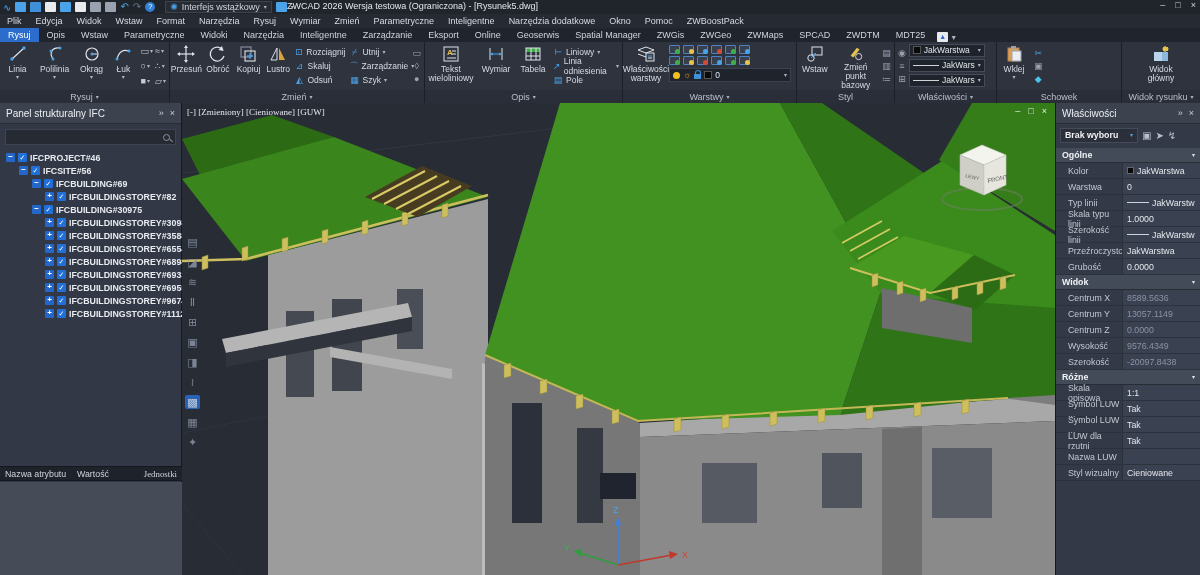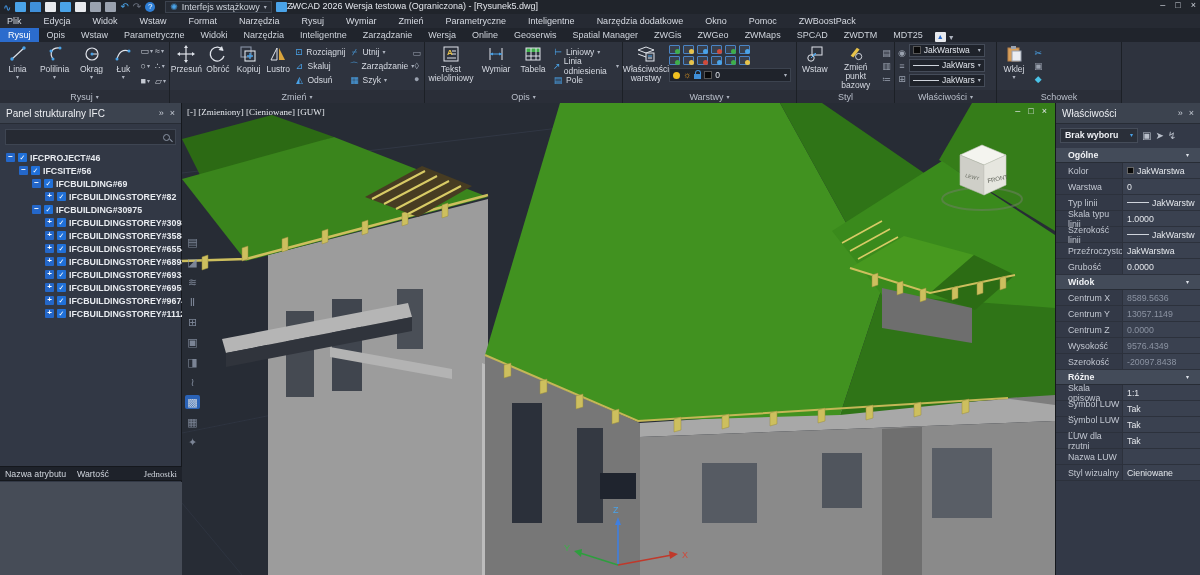--- a/index.html
+++ b/index.html
@@ -19,21 +19,21 @@
   .rarr { color:#6b7280; font-size:10px; line-height:10px; }
   .help { background:#2f7fd6; color:#fff; border-radius:50%; width:10px; height:10px;
     font-size:8px; text-align:center; line-height:10px; }
   .ws-box { margin-left:6px; background:#262b34; border:1px solid #3c434f; height:12px;
     display:flex; align-items:center; padding:0 4px; gap:4px; color:#cfd4dc; }
   .gear { color:#4aa3e8; font-size:9px; }
   #win-title { position:absolute; left:287px; top:1px; font-size:9px; color:#e3e6ec; }
   .win-ctrls { position:absolute; right:4px; top:0; display:flex; gap:10px; font-size:9px; color:#cfd4dc; }
   
   #menubar { position:absolute; left:0; top:14px; width:1200px; height:14px; background:#262a33;
-    display:flex; align-items:center; gap:8px; font-size:9px; }
+    display:flex; align-items:center; gap:0; font-size:9px; }
   .menu-item { padding:0 7px; color:#d6dae2; cursor:default; }
   
   #tabrow { position:absolute; left:0; top:28px; width:1200px; height:14px; background:#1f2680;
     background:#20242c; display:flex; align-items:flex-end; font-size:9px; }
   .rtab { padding:2px 8px; color:#cfd4dc; }
   .rtab.active { background:#2b6ccd; color:#fff; }
   .tab-ovf { margin-left:4px; display:flex; align-items:center; gap:2px; }
   .tab-ovf .bx { background:#e8eaee; color:#2b6ccd; width:11px; height:10px; font-size:7px;
     text-align:center; line-height:10px; border-radius:1px; }
   .tab-ovf .dn { color:#aeb4bf; font-size:7px; }
@@ -104,21 +104,21 @@
   #vp-tools span { width:15px; height:14px; text-align:center; line-height:14px; }
   #vp-tools .hl { background:#2b6ccd; color:#dce7f5; border-radius:2px; }
   
   #props { position:absolute; left:1055px; top:103px; width:145px; height:472px; background:#333947;
     border-left:1px solid #15181d; font-size:8.8px; }
   #sel-row { position:absolute; left:4px; top:24px; width:137px; height:16px; display:flex; align-items:center; gap:4px; }
   #sel-dd { width:78px; height:15px; background:#2a2f39; border:1px solid #454c59; display:flex;
     align-items:center; padding:0 4px; color:#eef0f4; font-weight:bold; }
   #sel-dd .dd { margin-left:auto; color:#4aa3e8; }
   .sel-ico { color:#b9bfca; font-size:10px; }
-  .sec-head { height:15px; background:#434b59; display:flex; align-items:center; padding:0 12px;
+  .sec-head { height:15px; background:#434b59; display:flex; align-items:center; padding:0 6px;
     color:#f0f2f5; font-weight:bold; border-bottom:1px solid #272c35; }
   .sec-head .dd { margin-left:auto; color:#dfe3ea; }
   .prow { height:16px; display:flex; border-bottom:1px solid #2c313c; }
   .prow .pl { width:66px; padding-left:12px; color:#c3c8d2; display:flex; align-items:center; }
   .prow .pv { flex:1; border-left:1px solid #2c313c; background:#3a4150; color:#e4e7ec;
     display:flex; align-items:center; padding:0 4px; gap:3px; overflow:hidden; white-space:nowrap; }
   .gray .pv { color:#8b93a2; }
   .pv .swb { width:7px; height:7px; background:#0a0a0a; border:1px solid #666; flex:none; }
   .pv .lline { width:22px; border-top:1.4px solid #cfd4dc; flex:none; }
   #sections { position:absolute; left:0; top:45px; width:145px; }
@@ -175,21 +175,21 @@
 
 <div id="tabrow">
   <span class="rtab active">Rysuj</span>
   <span class="rtab">Opis</span>
   <span class="rtab">Wstaw</span>
   <span class="rtab">Parametryczne</span>
   <span class="rtab">Widoki</span>
   <span class="rtab">Narzędzia</span>
   <span class="rtab">Inteligentne</span>
   <span class="rtab">Zarządzanie</span>
-  <span class="rtab">Wersja</span>
+  <span class="rtab">Eksport</span>
   <span class="rtab">Online</span>
   <span class="rtab">Geoserwis</span>
   <span class="rtab">Spatial Manager</span>
   <span class="rtab">ZWGis</span>
   <span class="rtab">ZWGeo</span>
   <span class="rtab">ZWMaps</span>
   <span class="rtab">SPCAD</span>
   <span class="rtab">ZWDTM</span>
   <span class="rtab">MDT25</span>
   <span class="tab-ovf">
@@ -529,20 +529,37 @@
         <span style="color:#4aa3e8">✂</span>
         <span>▣</span>
         <span style="color:#4ac3e8">◆</span>
       </div>
     </div>
     <div class="rp-label">
         <span>Schowek</span>
       </div>
   </div>
 
+  <div class="rpanel" style="left:1122px;width:78px;border-right:none;">
+    <div class="rp-body" style="justify-content:center">
+      <div class="bigbtn" style="width:48px">
+        <svg width="20" height="18" viewBox="0 0 20 18">
+            <path d="M3 7h8v9H3z" fill="#b8d4ee"></path>
+            <path d="M11 7h6v9h-6z" fill="#8fb8de"></path>
+            <path d="M12 2h5v4h-5z" fill="#e8c34a"></path>
+            <path d="M14 1v6 M11.5 4h6" stroke="#e8c34a" stroke-width="1.4"></path>
+          </svg>
+        <span>Widok główny</span>
+      </div>
+    </div>
+    <div class="rp-label">
+        <span>Widok rysunku</span>
+        <span class="dd">▾</span>
+      </div>
+  </div>
 </div>
 
 <div id="ifc">
   <div class="panel-head">
     <span>Panel strukturalny IFC</span>
     <span class="ph-icons">
       <span>»</span>
       <span>×</span>
     </span>
   </div>

